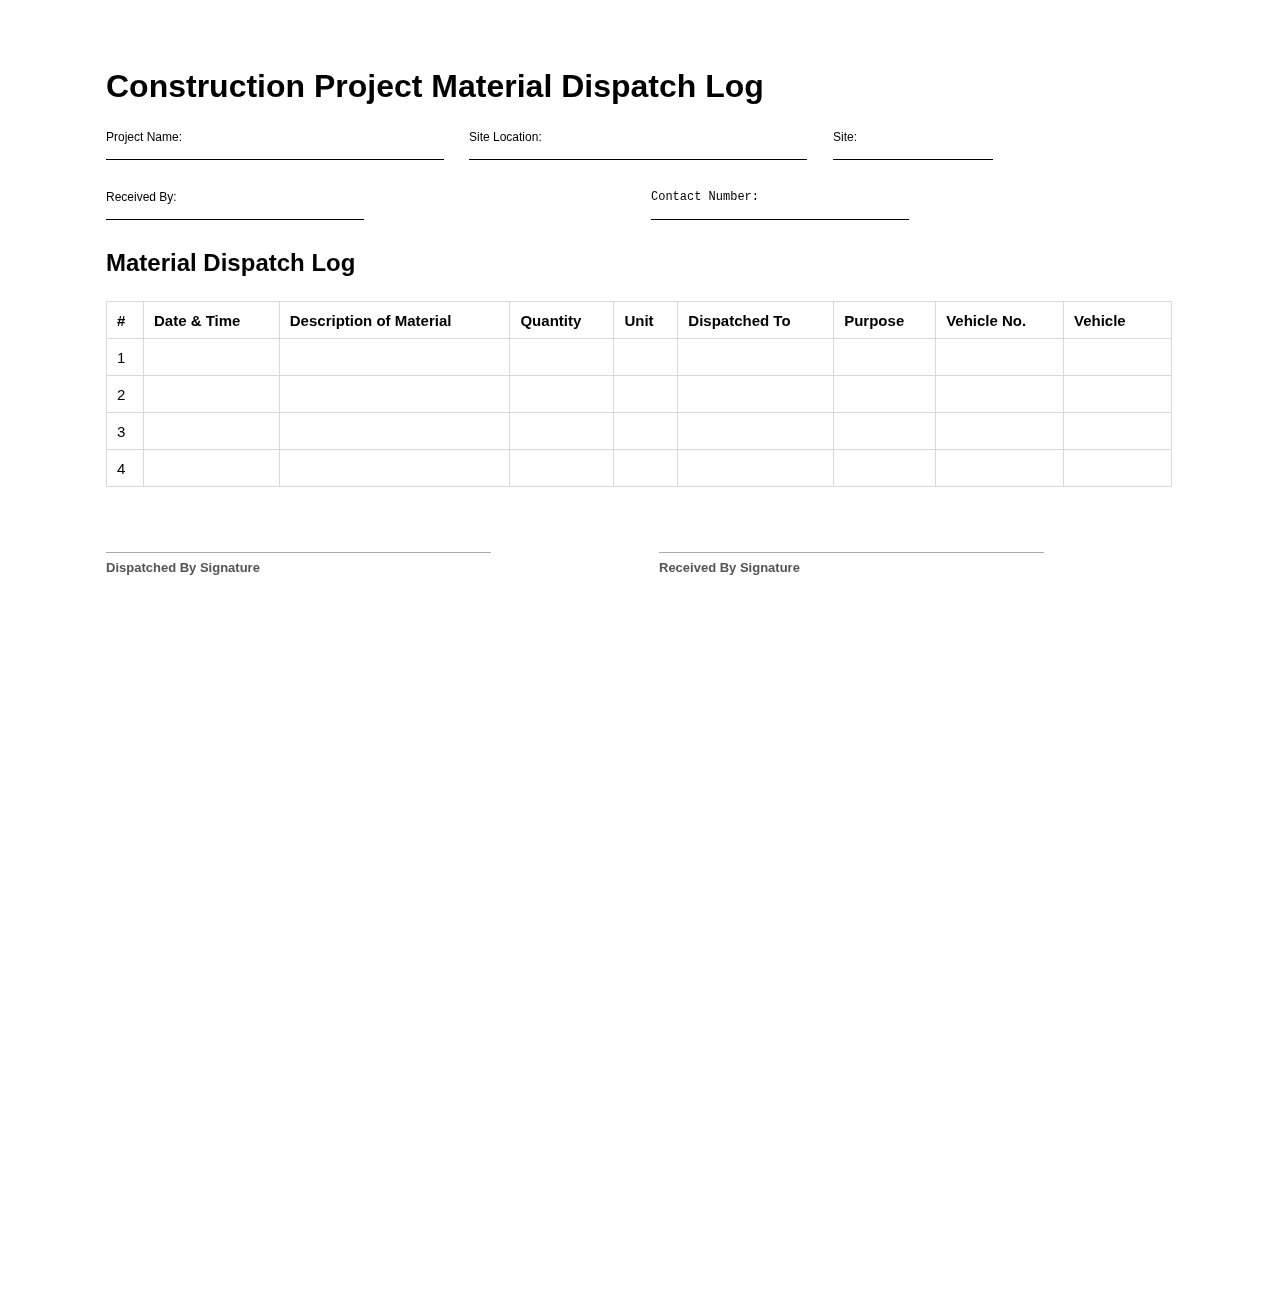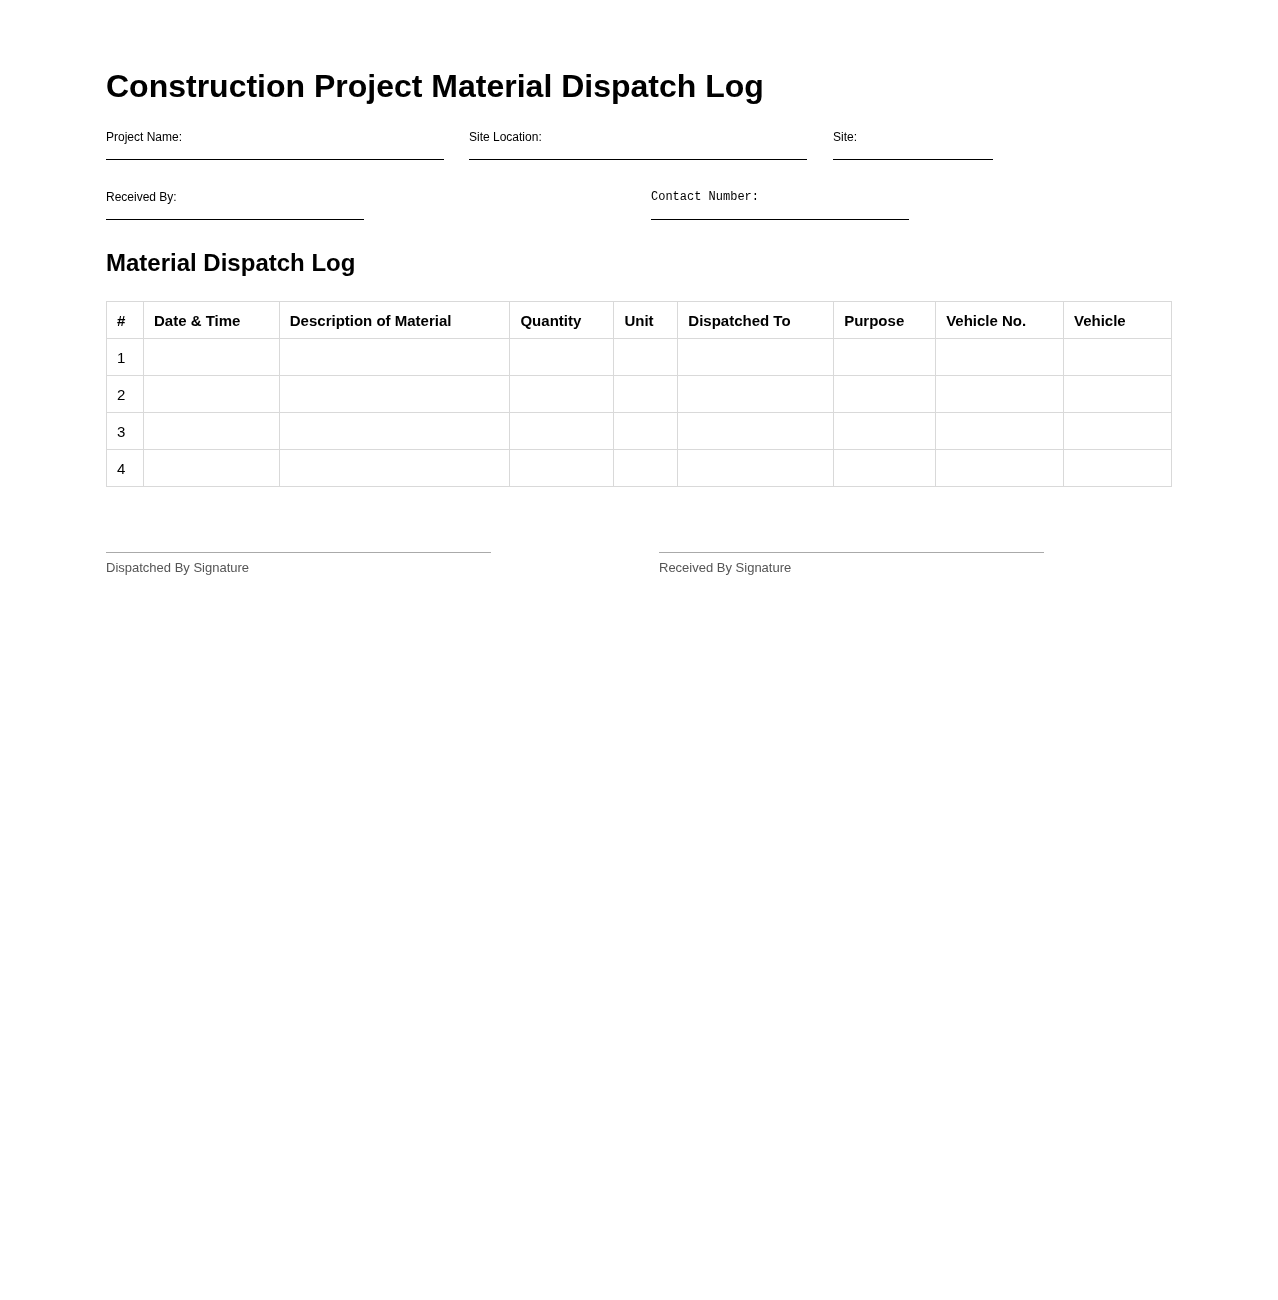--- a/index.html
+++ b/index.html
@@ -8,21 +8,21 @@
   h1 { position: absolute; top: 66px; left: 0; margin: 0; font-size: 32px; font-weight: bold; line-height: 40px; white-space: nowrap; }
   .field { position: absolute; }
   .field .lbl { font-size: 12px; line-height: 16px; display: block; }
   .field .line { position: absolute; top: 30px; left: 0; height: 1px; background: #000; }
   h2 { position: absolute; top: 248px; left: 0; margin: 0; font-size: 24px; font-weight: bold; line-height: 30px; white-space: nowrap; }
   table { position: absolute; top: 301px; left: 0; width: 1066px; border-collapse: collapse; font-size: 15px; }
   th, td { border: 1px solid #d9d9d9; height: 37px; padding: 0 10px; text-align: left; box-sizing: border-box; }
   th { font-weight: bold; }
   .sig { position: absolute; top: 552px; width: 385px; }
   .sig .sline { height: 1px; background: #aaaaaa; width: 385px; }
-  .sig .slbl { font-size: 13px; color: #555; margin-top: 7px; display: block; }
+  .sig .slbl { font-size: 13px; color: #555; margin-top: 7px; display: block; font-weight: bold; }
 </style>
 </head>
 <body>
 
 <div class="page">
   <h1>Construction Project Material Dispatch Log</h1>
 
   <div class="field" style="top:129px;left:0;">
     <span class="lbl">Project Name:</span>
     <div class="line" style="width:338px;"></div>

